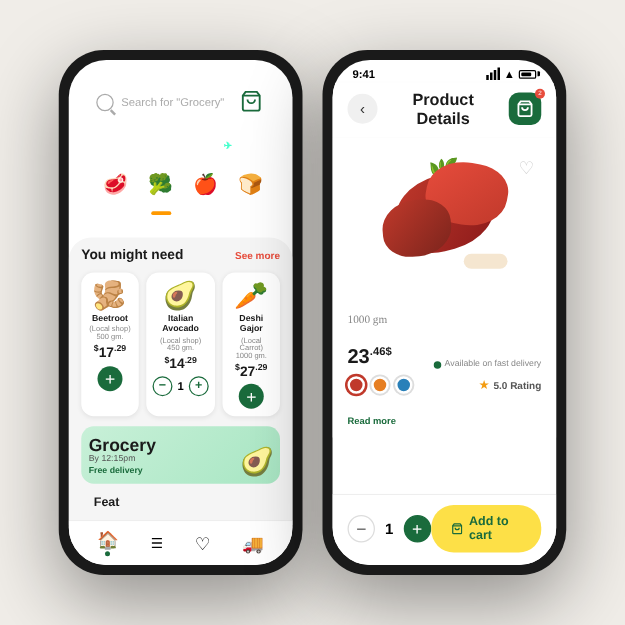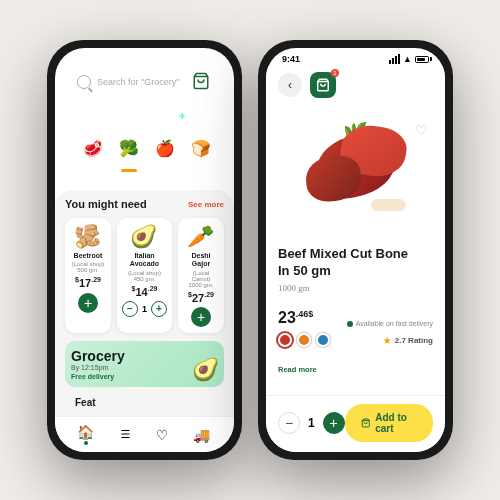--- a/index.html
+++ b/index.html
@@ -793,20 +793,21 @@
           </div>
           <span style="font-size:9px">▲</span>
           <div class="battery-icon">
             <div class="battery-fill"></div>
           </div>
         </div>
       </div>
 
       <div class="detail-header">
         <div class="back-btn">‹</div>
+        <div class="detail-title">Product Details</div>
         <div class="cart-btn-detail">
           <svg width="14" height="14" viewBox="0 0 24 24" fill="none" stroke="white" stroke-width="2.5">
             <path d="M6 2L3 6v14a2 2 0 002 2h14a2 2 0 002-2V6l-3-4z"></path>
             <line x1="3" y1="6" x2="21" y2="6"></line>
             <path d="M16 10a4 4 0 01-8 0"></path>
           </svg>
           <div class="cart-badge-dot">2</div>
         </div>
       </div>
 
@@ -815,45 +816,41 @@
           <div class="herb-visual">🌿</div>
           <div class="meat-piece m1"></div>
           <div class="meat-piece m2"></div>
           <div class="meat-piece m3"></div>
           <div class="bone-visual"></div>
         </div>
         <div class="wishlist-btn">♡</div>
       </div>
 
       <div class="product-info">
-        <div class="product-detail-name">
-          <span>Beef Mixed Cut Bone</span><br>
-          <span>In 50 gm</span>
-        </div>
         <div class="product-detail-weight">1000 gm</div>
 
         <div class="price-delivery-row">
           <div class="detail-price">
             <span>23</span><sup>.<span>46</span>$</sup>
           </div>
           <div class="fast-delivery">
             <div class="fast-dot"></div>
             <span>Available on fast delivery</span>
           </div>
         </div>
 
         <div style="display:flex; justify-content:space-between; align-items:center; margin-bottom:5px;">
           <div class="color-options">
             <div class="color-opt" style="background:#c0392b; box-shadow:0 0 0 2px #c0392b;"></div>
             <div class="color-opt" style="background:#e67e22;"></div>
             <div class="color-opt" style="background:#2980b9;"></div>
           </div>
           <div class="rating-row">
             <span class="star-icon">★</span>
-            <span class="rating-text">2.7 Rating</span>
+            <span class="rating-text">5.0 Rating</span>
           </div>
         </div>
 
         <span class="read-more">Read more</span>
       </div>
 
       <div class="add-to-cart-bar">
         <div class="qty-control-large">
           <div class="qty-btn-lg">−</div>
           <span class="qty-num-lg">1</span>

